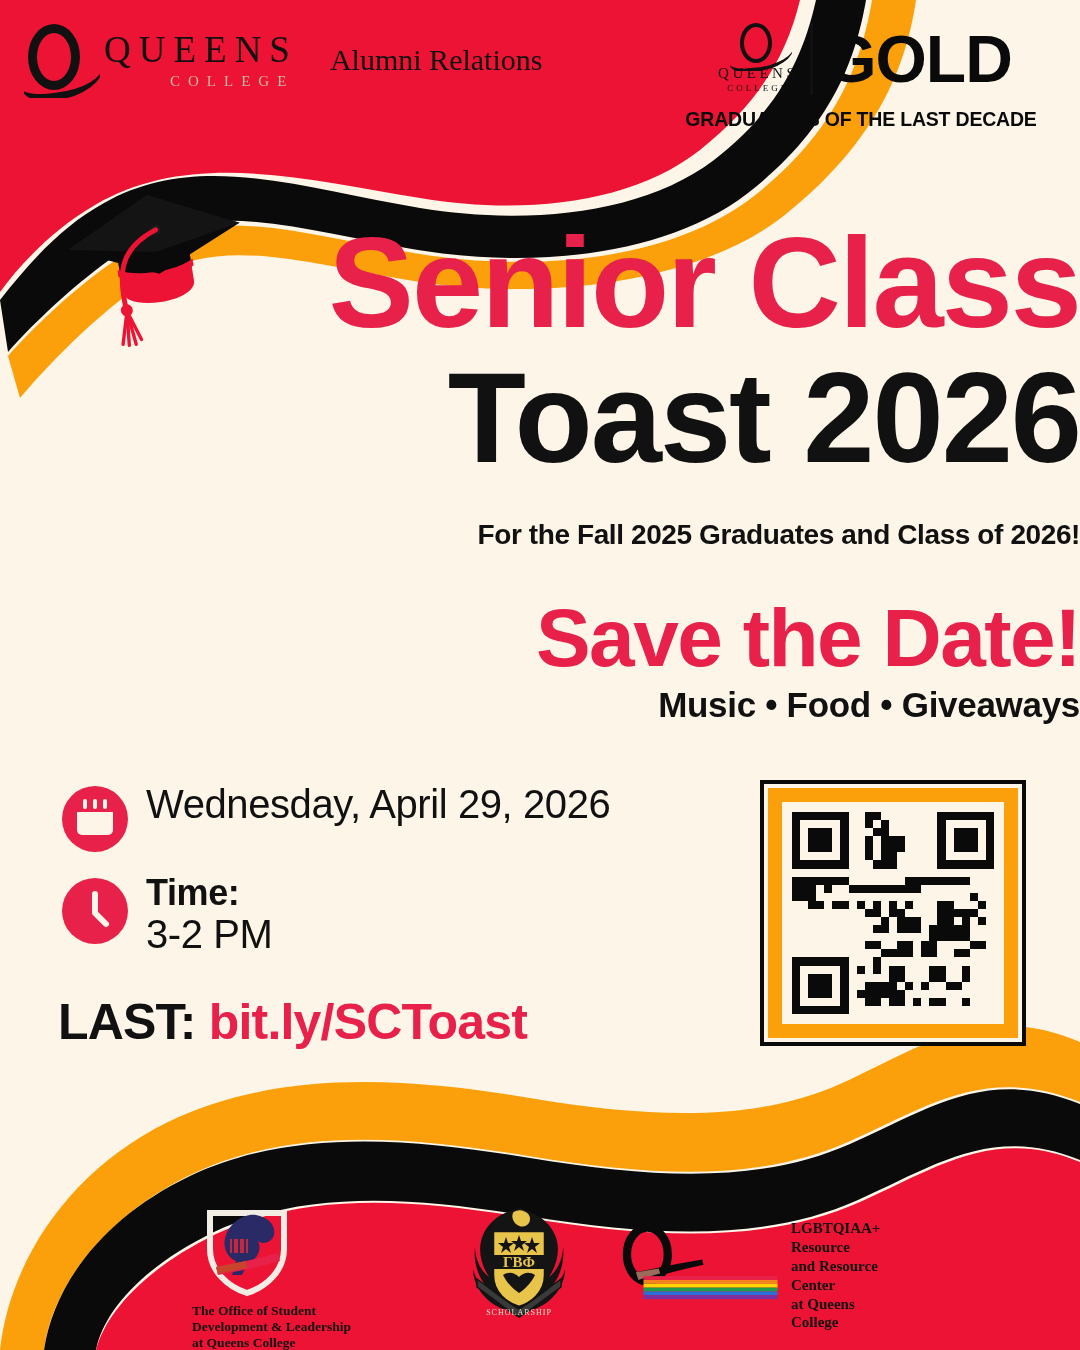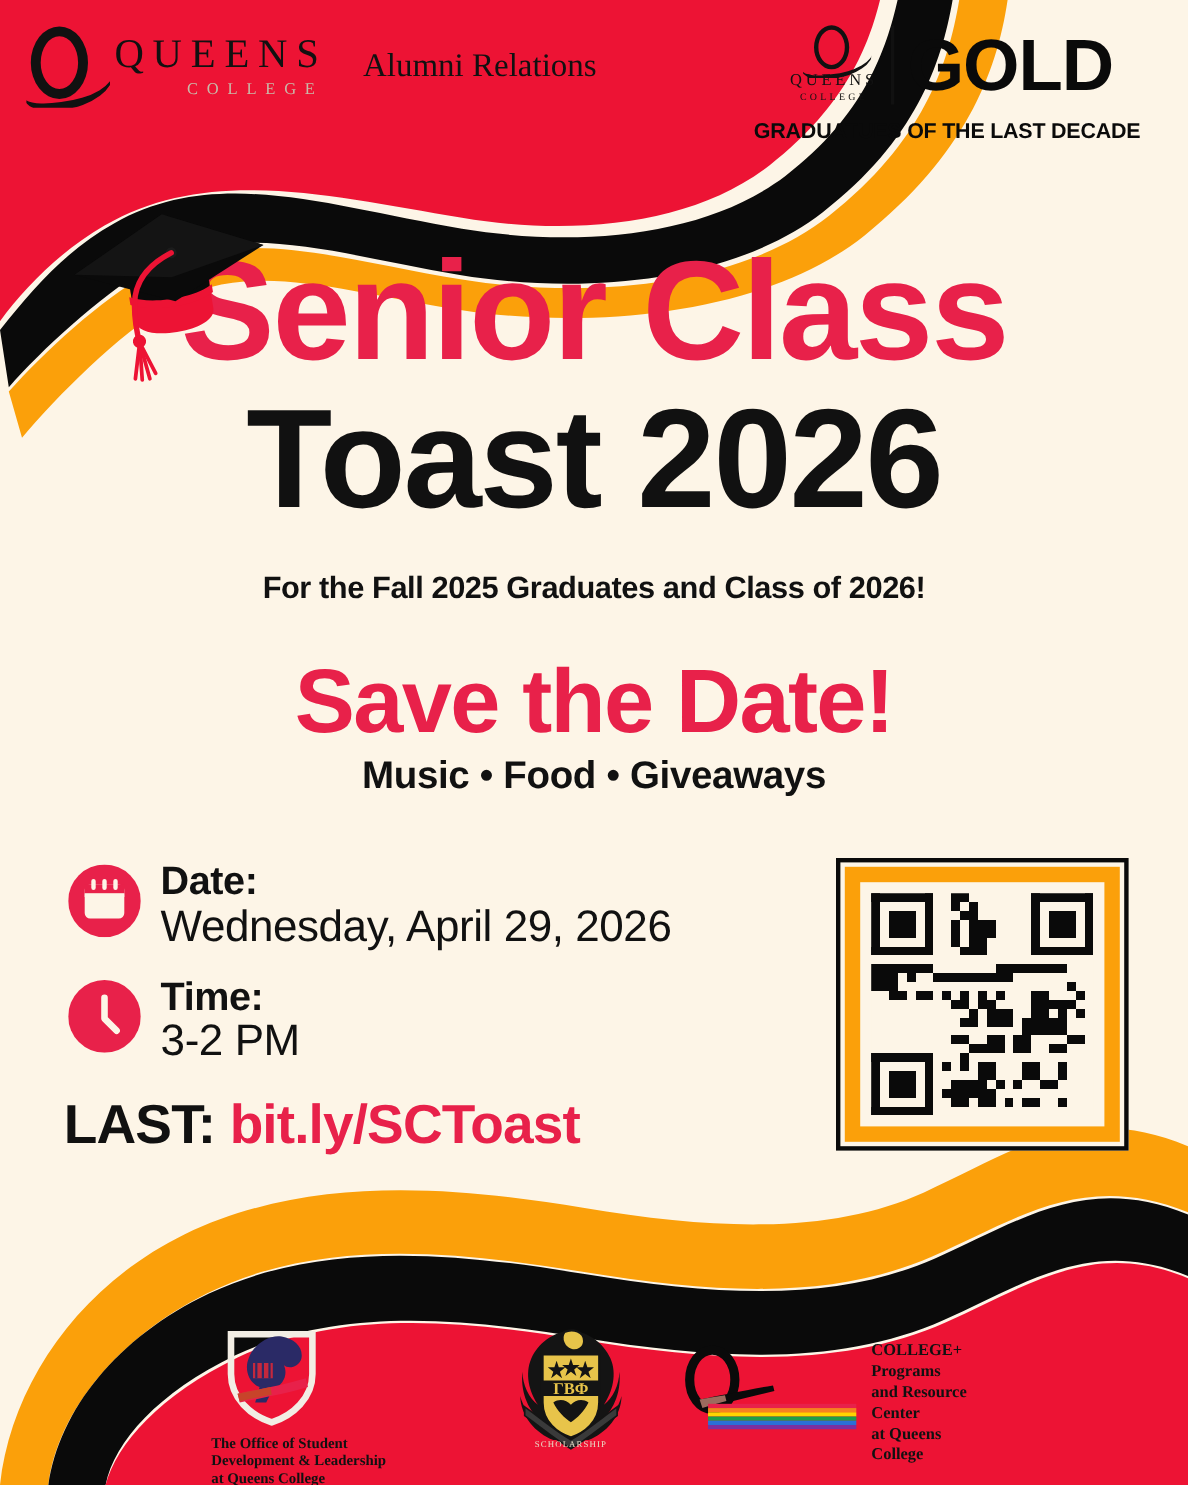--- a/index.html
+++ b/index.html
@@ -189,21 +189,21 @@
     height: 170px;
     z-index: 25;
   }
 
   
   #headline-block {
     position: absolute;
     left: 0;
     top: 222px;
     width: 1080px;
-    text-align: center;
+    text-align: right;
     z-index: 22;
   }
   .h-senior {
     font-size: 128px;
     font-weight: bold;
     color: #E8214A;
     line-height: 0.96;
     letter-spacing: -2px;
   }
   .h-toast {
@@ -479,21 +479,20 @@
       <svg class="detail-icon" viewBox="0 0 66 66">
         <circle cx="33" cy="33" r="33" fill="#E8214A"></circle>
         <rect x="15" y="18" width="36" height="31" rx="5" fill="#FDF5E7"></rect>
         <rect x="15" y="18" width="36" height="9" fill="#E8214A"></rect>
         <rect x="15" y="26" width="36" height="3.5" fill="#FDF5E7"></rect>
         <rect x="21" y="13" width="4" height="10" rx="2" fill="#FDF5E7"></rect>
         <rect x="31" y="13" width="4" height="10" rx="2" fill="#FDF5E7"></rect>
         <rect x="41" y="13" width="4" height="10" rx="2" fill="#FDF5E7"></rect>
       </svg>
       <div class="detail-text">
-        <div class="label">Date:</div>
         <div class="value">Wednesday, April 29, 2026</div>
       </div>
     </div>
 
     <div class="detail-row">
       <svg class="detail-icon" viewBox="0 0 66 66">
         <circle cx="33" cy="33" r="33" fill="#E8214A"></circle>
         <path d="M33,16 L33,35 L44,46" stroke="#FDF5E7" stroke-width="6" fill="none" stroke-linecap="round" stroke-linejoin="round"></path>
       </svg>
       <div class="detail-text">
@@ -665,20 +664,20 @@
         <g>
           <rect x="40" y="78" width="210" height="6" fill="#E8214A"></rect>
           <rect x="40" y="84" width="210" height="6" fill="#F58220"></rect>
           <rect x="40" y="90" width="210" height="6" fill="#FFD400"></rect>
           <rect x="40" y="96" width="210" height="6" fill="#1E9E4A"></rect>
           <rect x="40" y="102" width="210" height="6" fill="#2B6FD6"></rect>
           <rect x="40" y="108" width="210" height="6" fill="#7B2FA0"></rect>
         </g>
       </svg>
       <div class="caption">
-        <div>COLLEGE+ Programs</div>
+        <div>LGBTQIAA+ Resource</div>
         <div>and Resource Center</div>
         <div>at Queens College</div>
       </div>
     </div>
   </div>
 
 </div>
 
 </body></html>

